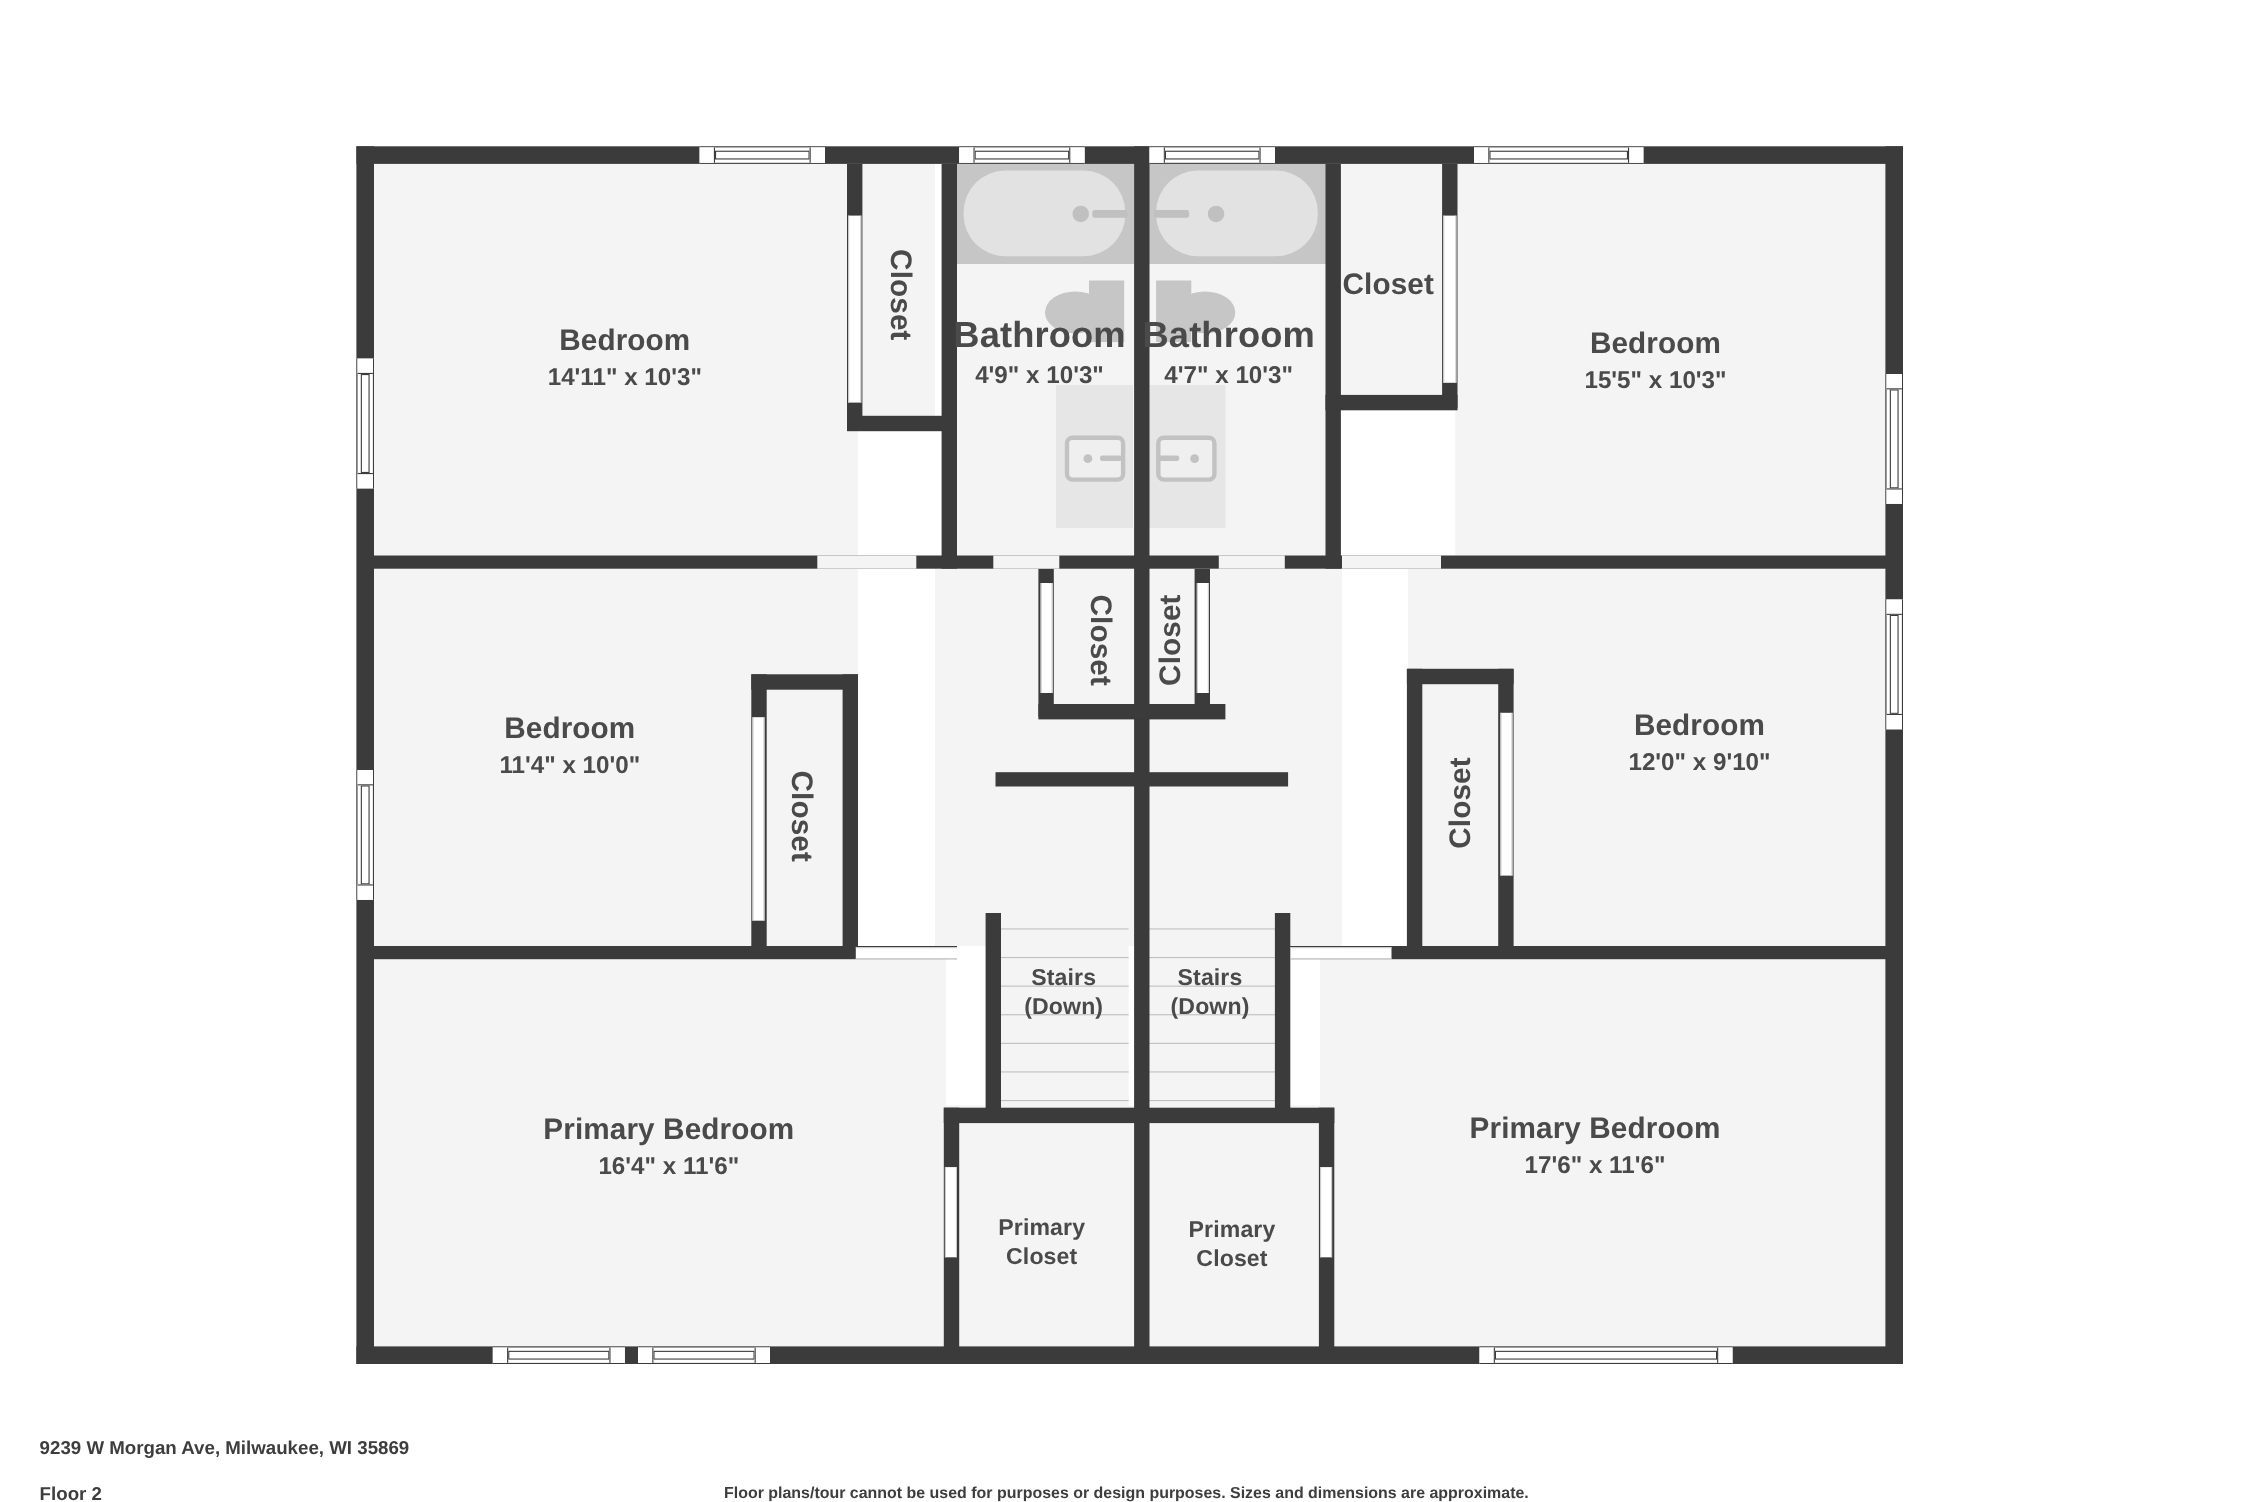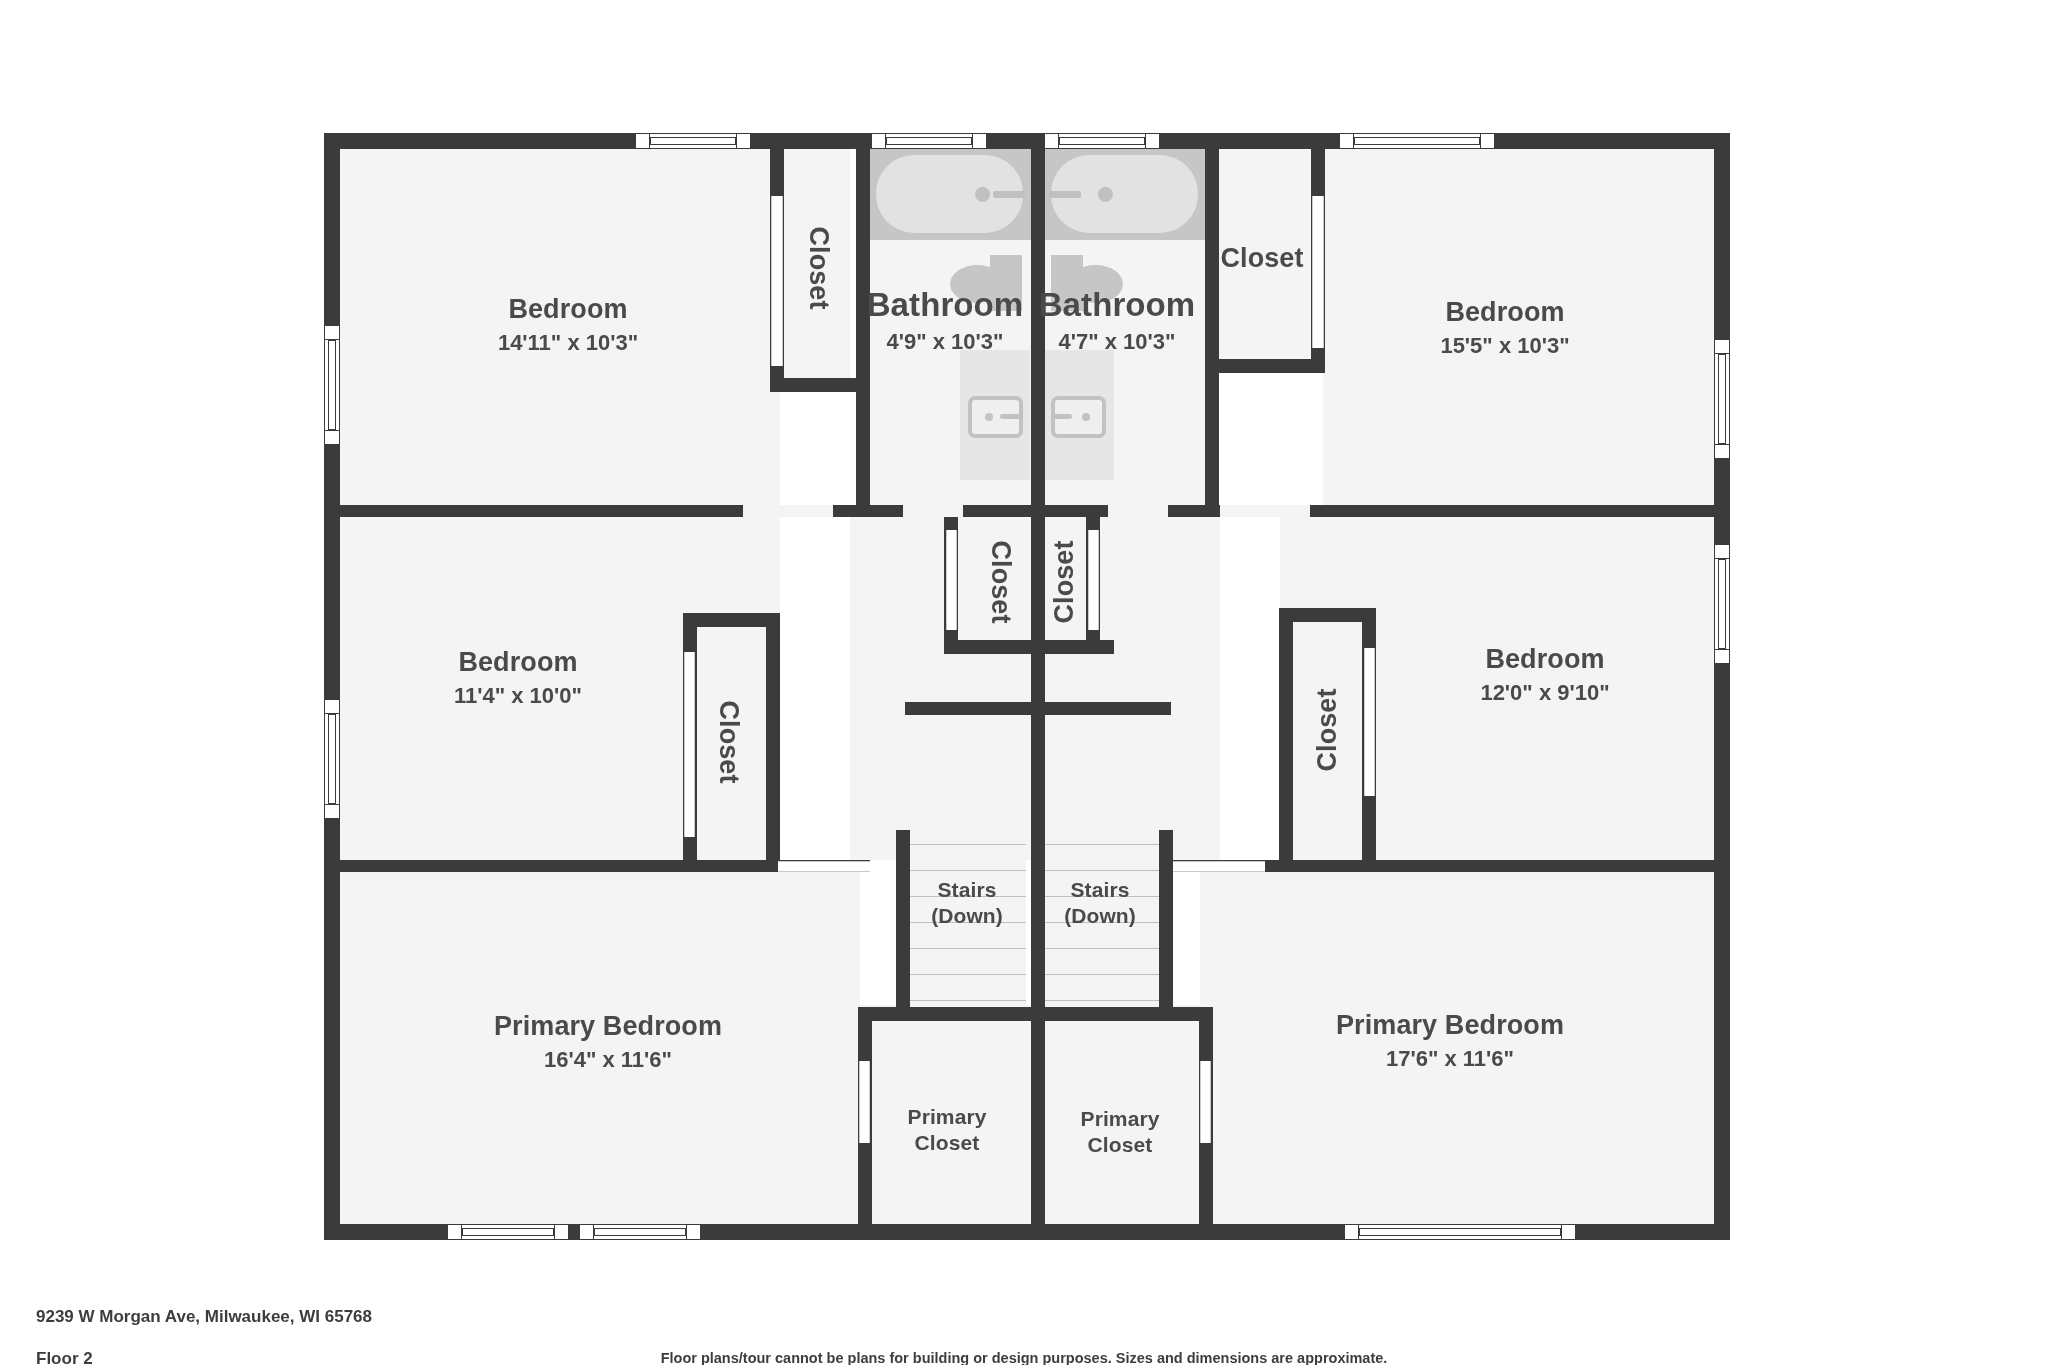--- a/index.html
+++ b/index.html
@@ -503,15 +503,15 @@
   <div class="label vert cw" style="left:728px; top:742px;">
     <div class="name">Closet</div>
   </div>
 
   <div class="label vert ccw" style="left:1328px; top:730px;">
     <div class="name">Closet</div>
   </div>
 
 </div>
 
-<div class="footer-left" id="addr">9239 W Morgan Ave, Milwaukee, WI 65768</div>
+<div class="footer-left" id="addr">9239 W Morgan Ave, Milwaukee, WI 35869</div>
 <div class="footer-left" id="floorlbl">Floor 2</div>
-<div class="footer-center">Floor plans/tour cannot be plans for building or design purposes. Sizes and dimensions are approximate.</div>
+<div class="footer-center">Floor plans/tour cannot be used for purposes or design purposes. Sizes and dimensions are approximate.</div>
 
 </body></html>

